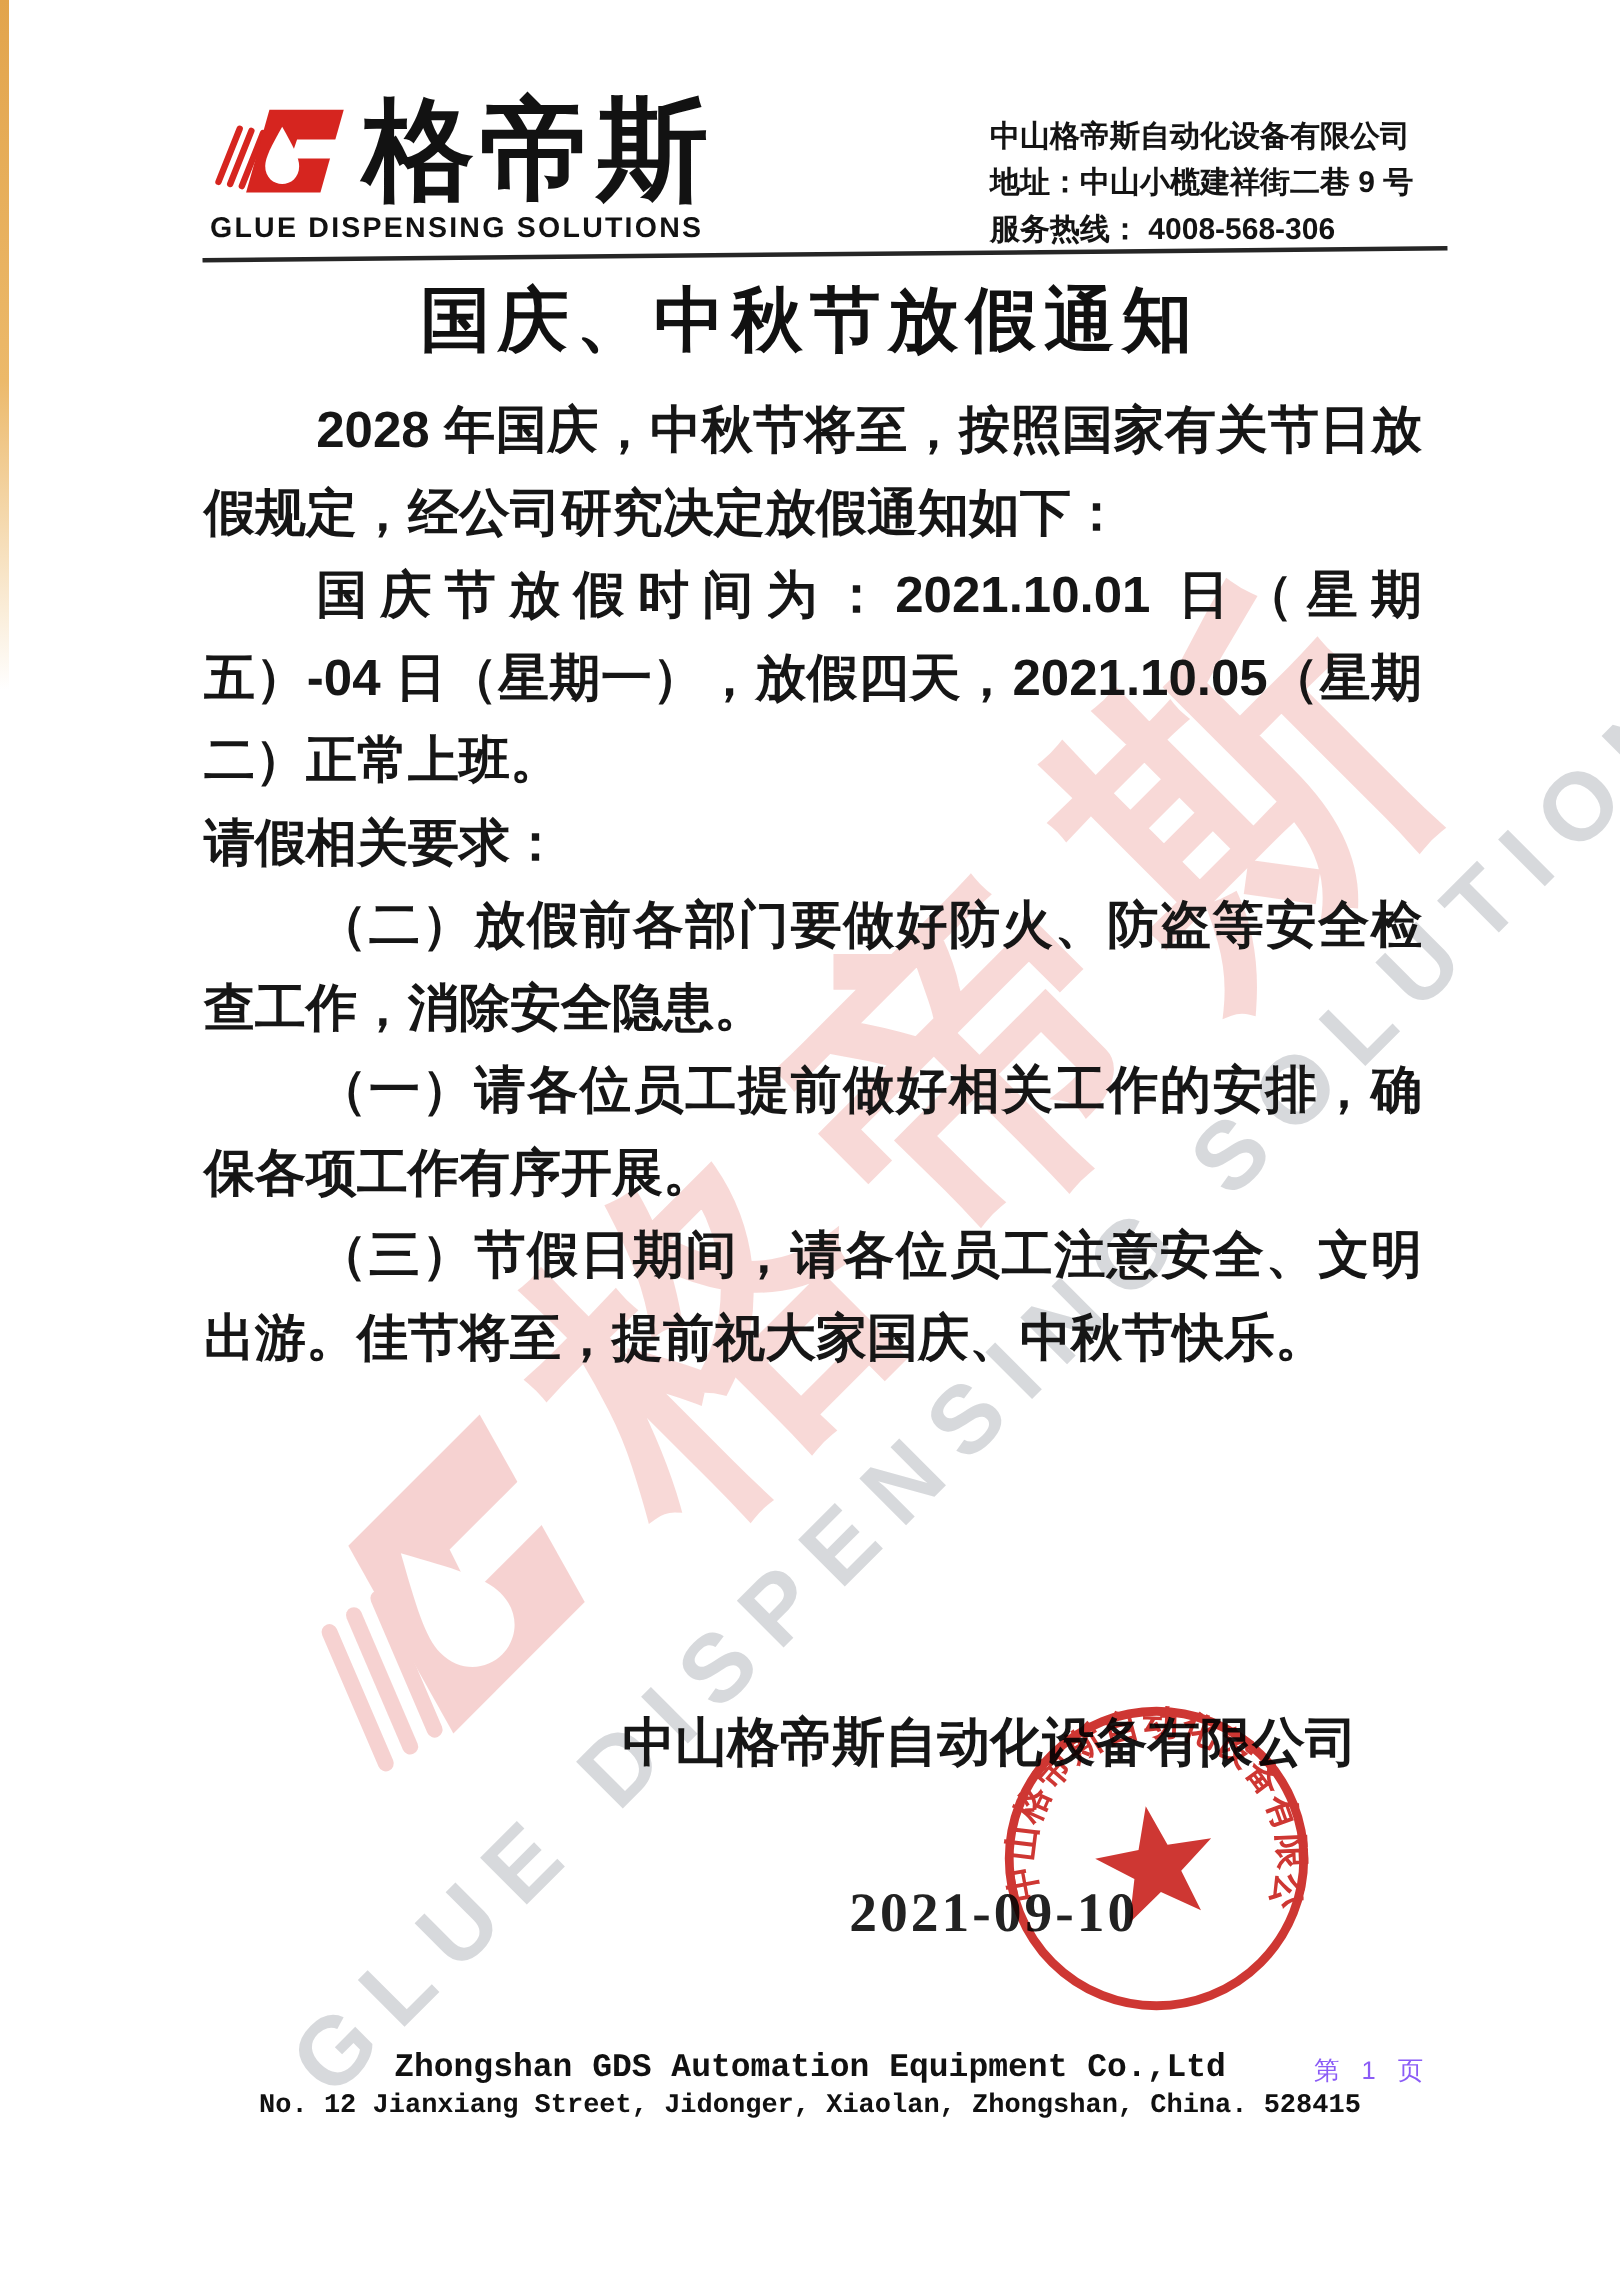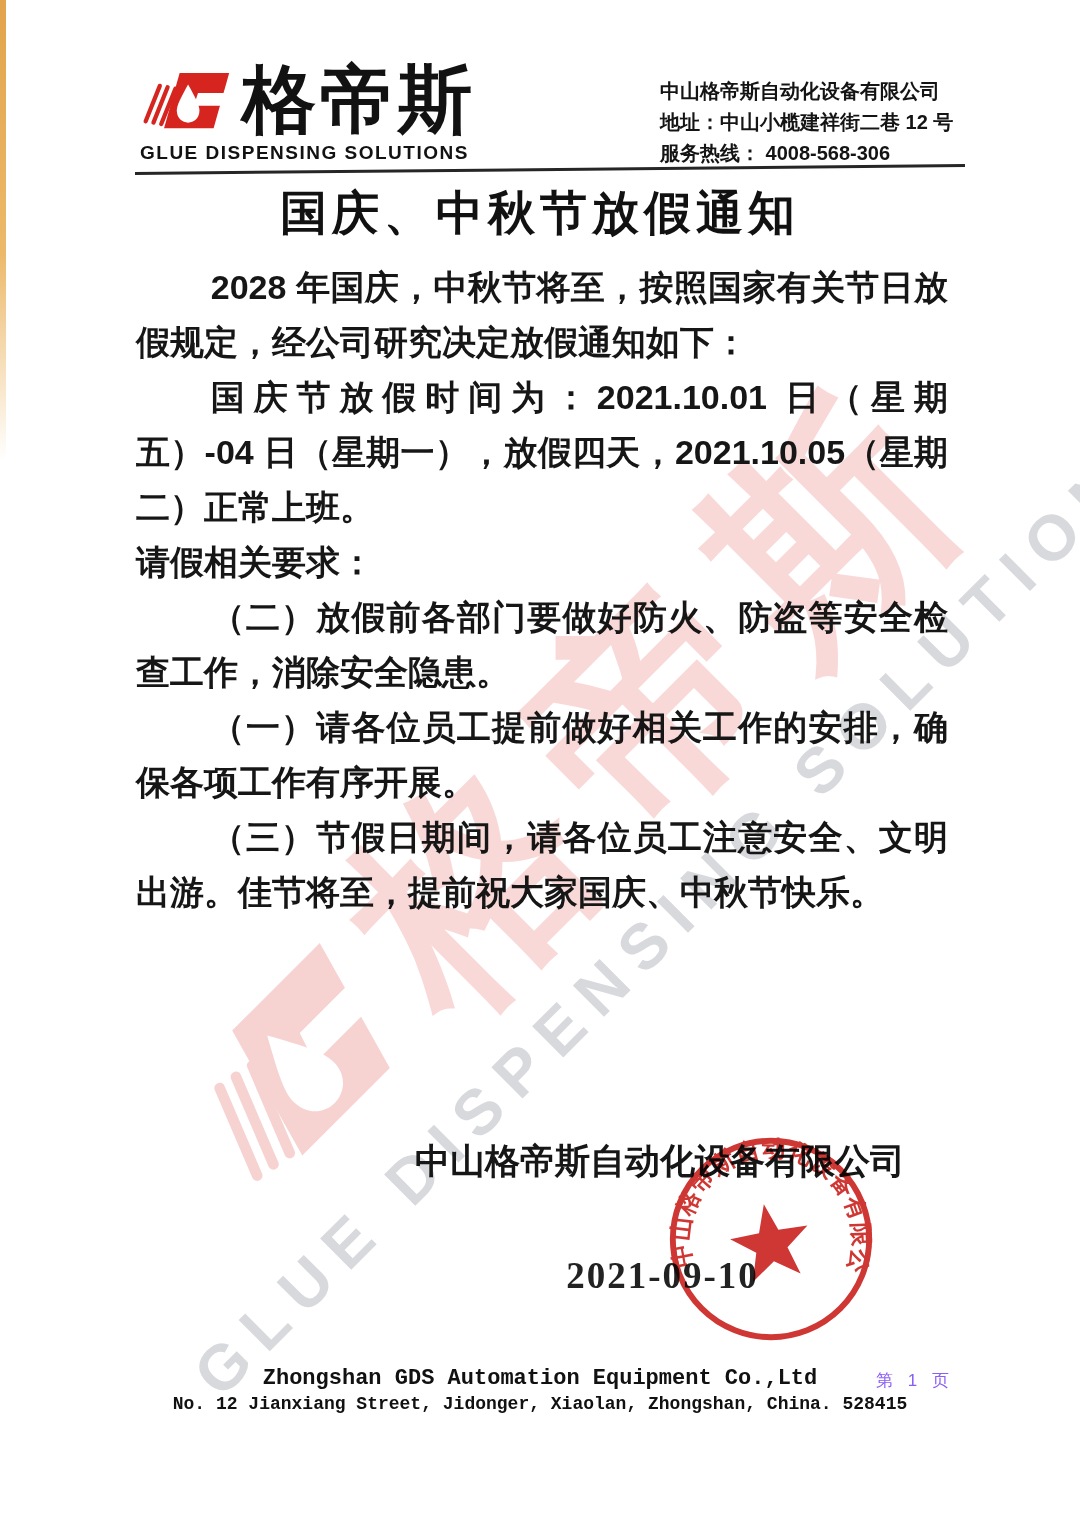--- a/index.html
+++ b/index.html
@@ -126,21 +126,21 @@
         <polygon points="82,40 124,40 118,58 76,58" fill="#ffffff"></polygon>
         <path d="M68 28 C58 46 52 57 52 65 C52 76 60 82 68 82 C76 82 84 76 84 65 C84 57 78 46 68 28 Z" fill="#ffffff"></path>
       </svg>
       <span class="logo-cn">格帝斯</span>
     </div>
     <div class="logo-tagline">GLUE DISPENSING SOLUTIONS</div>
   </div>
 
   <div class="company-info">
     <div>中山格帝斯自动化设备有限公司</div>
-    <div>地址：中山小榄建祥街二巷 12 号</div>
+    <div>地址：中山小榄建祥街二巷 9 号</div>
     <div>服务热线：  4008-568-306</div>
   </div>
 
   <div class="header-rule"></div>
 
   <div class="doc-title">国庆、中秋节放假通知</div>
 
   <div class="body-text">
     <p class="indent">2028 年国庆，中秋节将至，按照国家有关节日放假规定，经公司研究决定放假通知如下：</p>
     <p class="indent">国庆节放假时间为：2021.10.01 日（星期五）-04 日（星期一），放假四天，2021.10.05（星期二）正常上班。</p>

